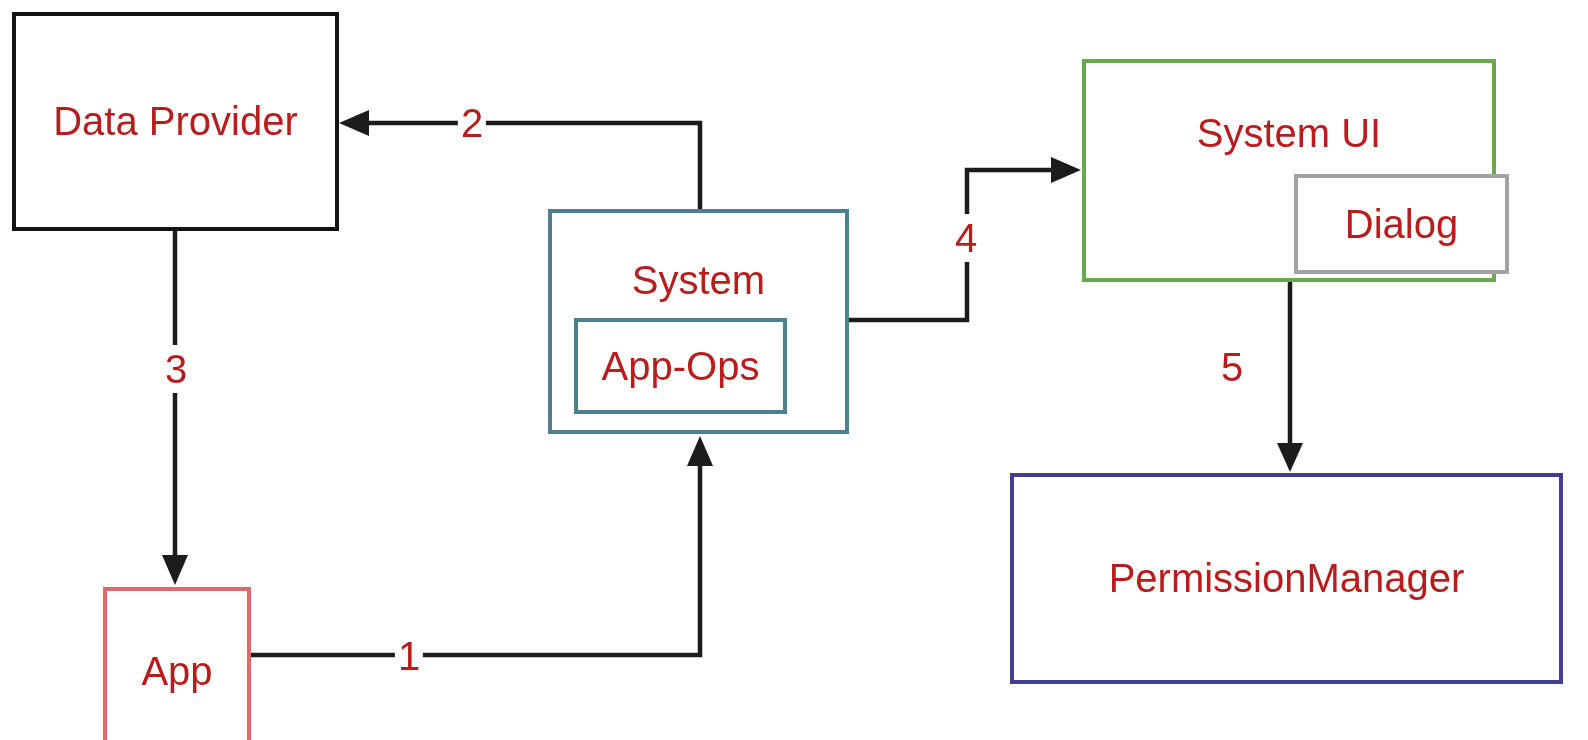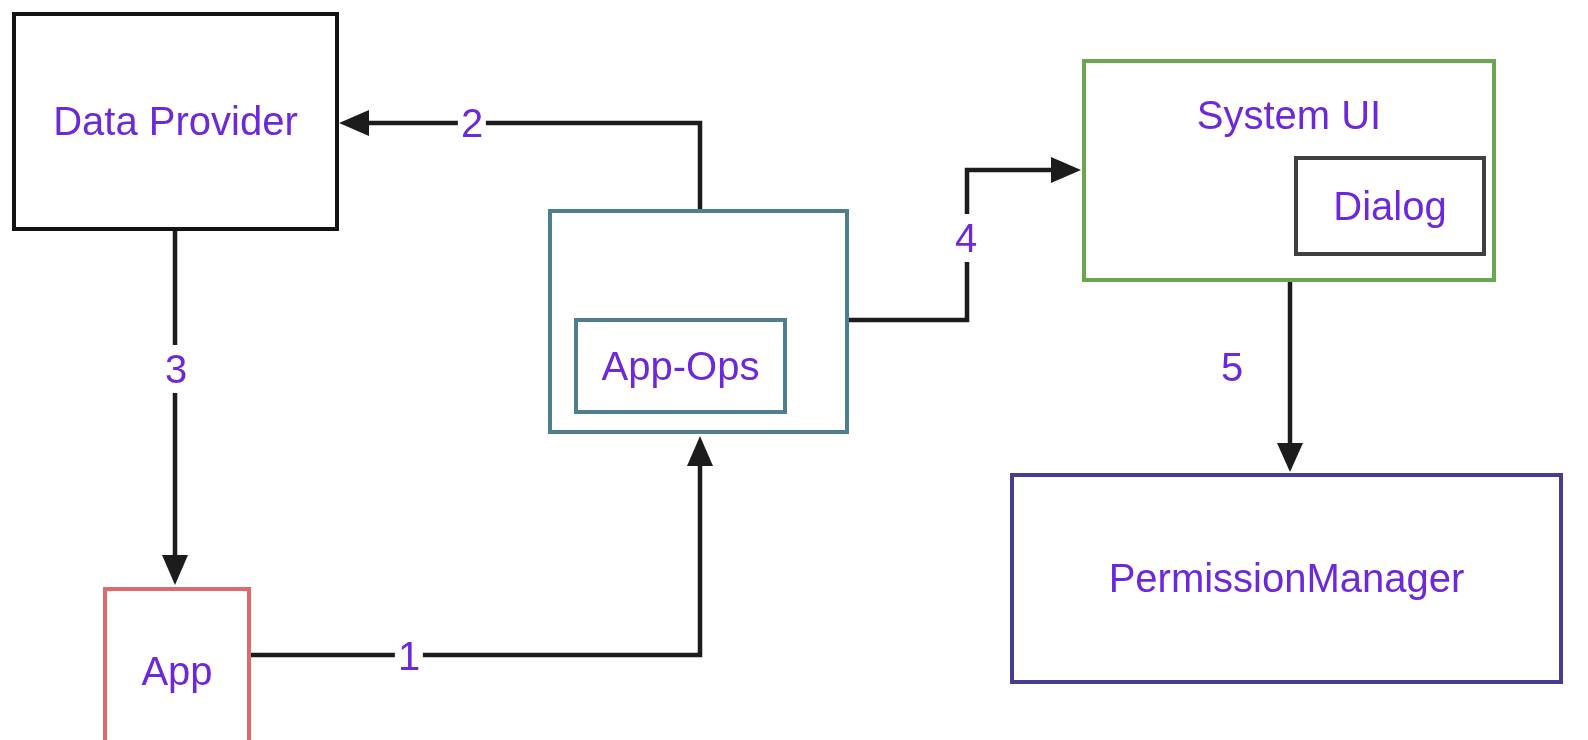--- a/index.html
+++ b/index.html
@@ -1,33 +1,33 @@
 <!DOCTYPE html>
 <html><head>
 <meta charset="utf-8">
 <style>
   html,body{margin:0;padding:0;background:#ffffff;}
   #canvas{
     position:relative;width:1588px;height:740px;background:#ffffff;overflow:hidden;
-    font-family:"Liberation Sans", sans-serif;color:#6d28d9;
+    font-family:"Liberation Sans", sans-serif;color:#b91c1c;
   }
   .node{position:absolute;box-sizing:border-box;background:#ffffff;}
   .node .center-label{
     position:absolute;inset:0;display:flex;align-items:center;justify-content:center;
     font-size:40px;white-space:nowrap;
   }
   .node .top-label{
-    position:absolute;left:0;right:0;text-align:center;font-size:40px;white-space:nowrap;
+    position:absolute;left:0;right:0;text-align:center;font-size:40px;white-space:nowrap;margin-top:18px;
   }
   #node-data-provider{left:12px;top:12px;width:327px;height:219px;border:4px solid #131313;}
   #node-app{left:103px;top:587px;width:148px;height:168px;border:4px solid #dd6b6b;}
   #node-system{left:548px;top:209px;width:301px;height:225px;border:4px solid #4e7f8e;}
   #node-app-ops{left:22px;top:105px;width:213px;height:96px;border:4px solid #4e7f8e;position:absolute;background:#ffffff;box-sizing:border-box;}
   #node-system-ui{left:1082px;top:59px;width:414px;height:223px;border:4px solid #6aa84f;}
-  #node-dialog{left:208px;top:93px;width:192px;height:100px;border:4px solid #404040;position:absolute;background:#ffffff;box-sizing:border-box;}
+  #node-dialog{left:208px;top:111px;width:215px;height:100px;border:4px solid #a3a3a3;position:absolute;background:#ffffff;box-sizing:border-box;}
   #node-permission-manager{left:1010px;top:473px;width:553px;height:211px;border:4px solid #453d8f;}
   #node-system .top-label{top:27px;}
   #node-system-ui .top-label{top:30px;}
   #arrow-layer{position:absolute;left:0;top:0;width:1588px;height:740px;}
   #arrow-layer path{stroke:#1c1c1c;stroke-width:4.5;fill:none;}
   #arrow-layer polygon{fill:#1c1c1c;stroke:none;}
   .edge-label{
     position:absolute;transform:translate(-50%,-50%);
     font-size:40px;background:#ffffff;padding:4px 3px;line-height:1;
   }
@@ -62,20 +62,21 @@
 
   <div class="node" id="node-data-provider">
     <div class="center-label">Data Provider</div>
   </div>
 
   <div class="node" id="node-app">
     <div class="center-label">App</div>
   </div>
 
   <div class="node" id="node-system">
+    <div class="top-label">System</div>
     <div id="node-app-ops">
       <div class="center-label">App-Ops</div>
     </div>
   </div>
 
   <div class="node" id="node-system-ui">
     <div class="top-label">System UI</div>
     <div id="node-dialog">
       <div class="center-label">Dialog</div>
     </div>

